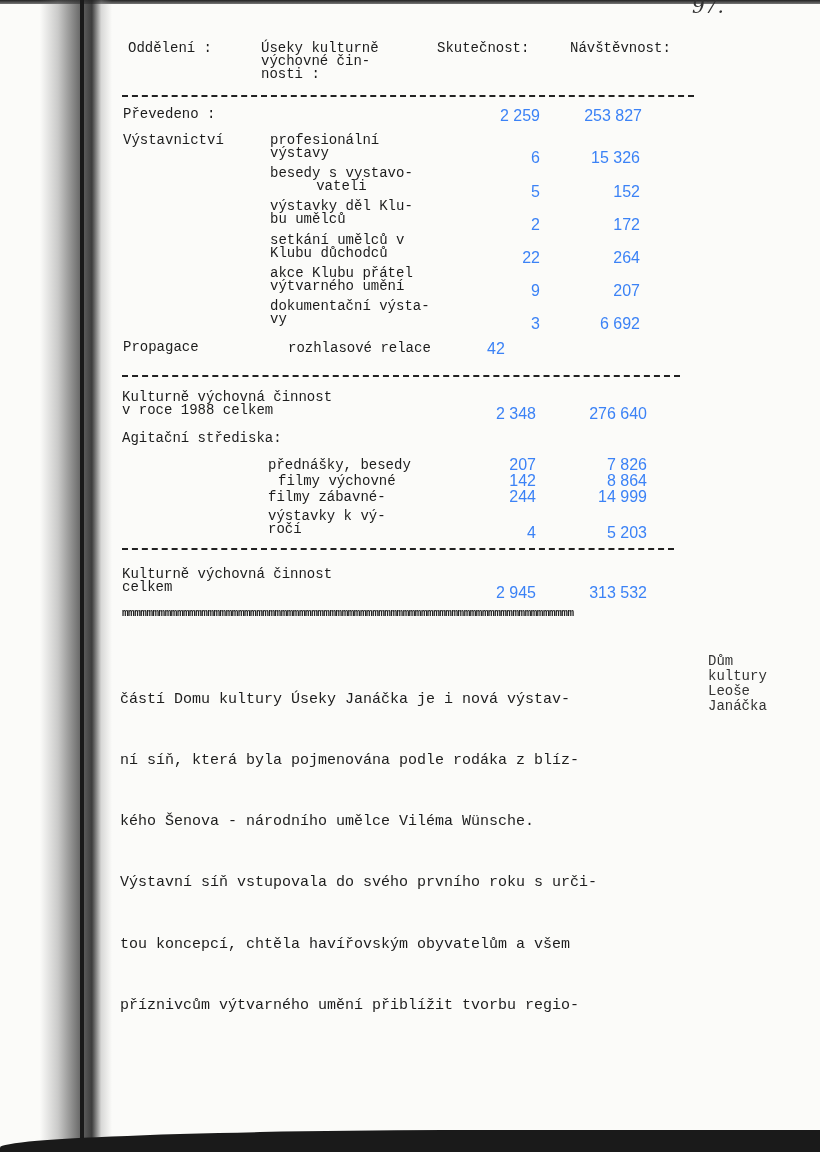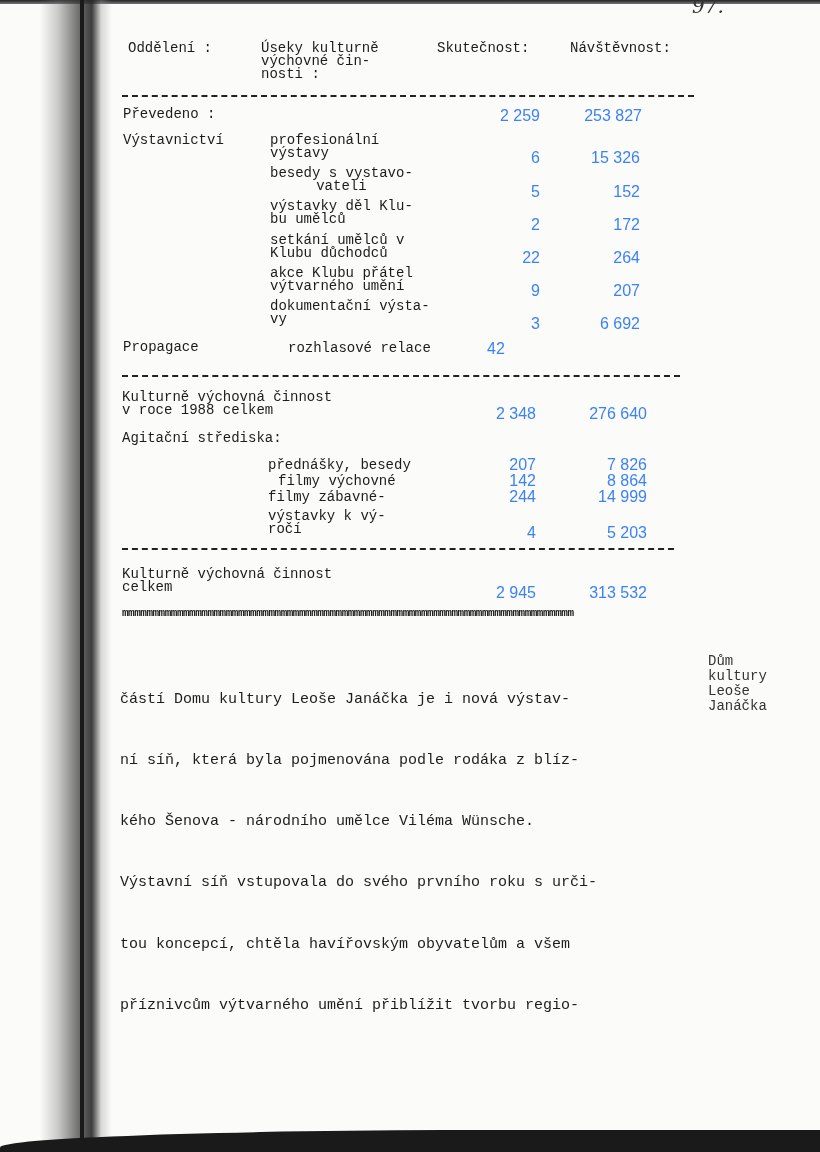--- a/index.html
+++ b/index.html
@@ -113,21 +113,21 @@
 <div class="num" style="left:567px;top:525px;width:80px;">5 203</div>
 <div class="rule" style="top:548px;width:552px;"></div>
 
 <div class="row" style="left:122px;top:568px;">Kulturně výchovná činnost
 celkem</div>
 <div class="num" style="left:456px;top:585px;width:80px;">2 945</div>
 <div class="num" style="left:567px;top:585px;width:80px;">313 532</div>
 <div class="mrule">mmmmmmmmmmmmmmmmmmmmmmmmmmmmmmmmmmmmmmmmmmmmmmmmmmmmmmmmmmmmmmmmmmmmmmmmmm</div>
 
 <div class="body-text">
-  <div>částí Domu kultury Leoše Janáčka je i nová výstav-</div>
+  <div>částí Domu kultury Úseky Janáčka je i nová výstav-</div>
   <div>ní síň, která byla pojmenována podle rodáka z blíz-</div>
   <div>kého Šenova - národního umělce Viléma Wünsche.</div>
   <div>Výstavní síň vstupovala do svého prvního roku s urči-</div>
   <div>tou koncepcí, chtěla havířovským obyvatelům a všem</div>
   <div>příznivcům výtvarného umění přiblížit tvorbu regio-</div>
   
   
   
   
   

